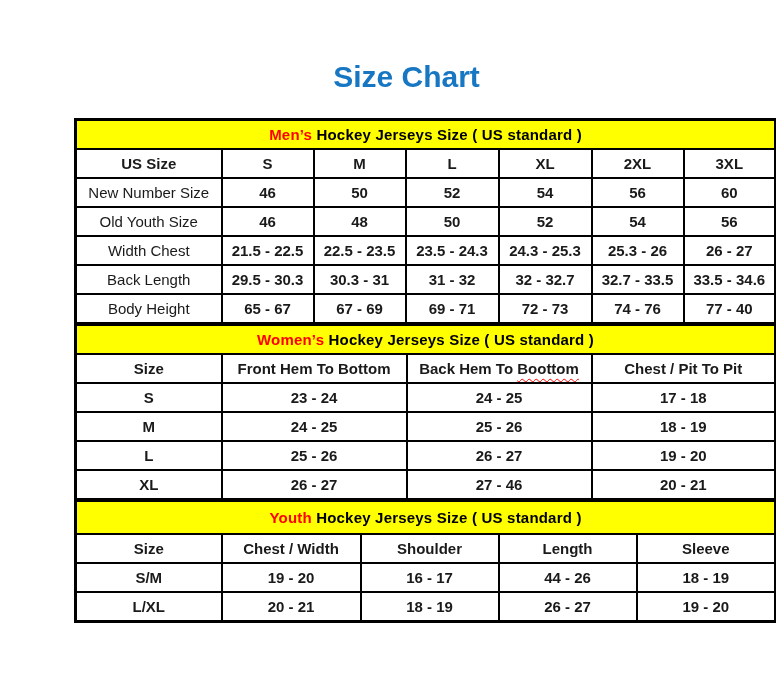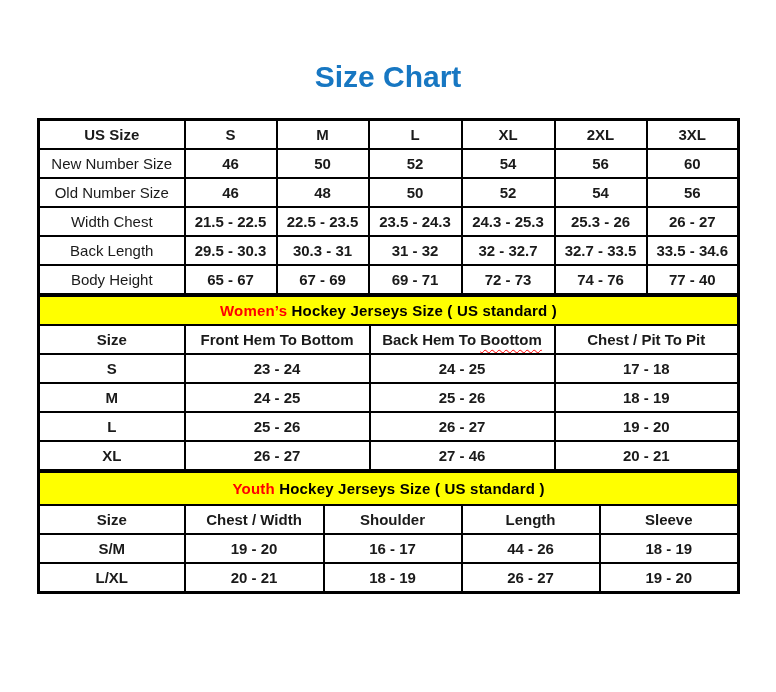--- a/index.html
+++ b/index.html
@@ -10,20 +10,21 @@
   }
   * { box-sizing: border-box; }
   html, body { margin: 0; padding: 0; background: #ffffff; }
   .page {
     position: relative;
     width: 776px;
     height: 692px;
     background: #ffffff;
     font-family: "Liberation Sans", sans-serif;
     overflow: hidden;
+    padding-left: 37px;
   }
   .page-title {
     margin: 0;
     padding-top: 60px;
     text-align: center;
     font-size: 30px;
     line-height: 34px;
     font-weight: bold;
     color: var(--title-blue, #1777c2);
   }
@@ -85,40 +86,45 @@
       <colgroup>
         <col style="width:146px">
           <col style="width:92px">
           <col style="width:92px">
           <col style="width:93px">
           <col style="width:93px">
           <col style="width:92px">
           <col style="width:92px">
       </colgroup>
       <tbody>
+          <tr>
+        <td class="banner-cell" colspan="7">
+          <span class="banner-highlight">Men’s</span><span class="banner-rest"> Hockey Jerseys Size ( US standard )</span>
+        </td>
+      </tr>
       <tr>
         <th class="col-header">US Size</th>
         <th class="col-header">S</th>
         <th class="col-header">M</th>
         <th class="col-header">L</th>
         <th class="col-header">XL</th>
         <th class="col-header">2XL</th>
         <th class="col-header">3XL</th>
       </tr>
       <tr>
         <td class="row-label">New Number Size</td>
         <td class="value-cell">46</td>
         <td class="value-cell">50</td>
         <td class="value-cell">52</td>
         <td class="value-cell">54</td>
         <td class="value-cell">56</td>
         <td class="value-cell">60</td>
       </tr>
       <tr>
-        <td class="row-label">Old Number Size</td>
+        <td class="row-label">Old Youth Size</td>
         <td class="value-cell">46</td>
         <td class="value-cell">48</td>
         <td class="value-cell">50</td>
         <td class="value-cell">52</td>
         <td class="value-cell">54</td>
         <td class="value-cell">56</td>
       </tr>
       <tr>
         <td class="row-label">Width Chest</td>
         <td class="value-cell">21.5 - 22.5</td>

